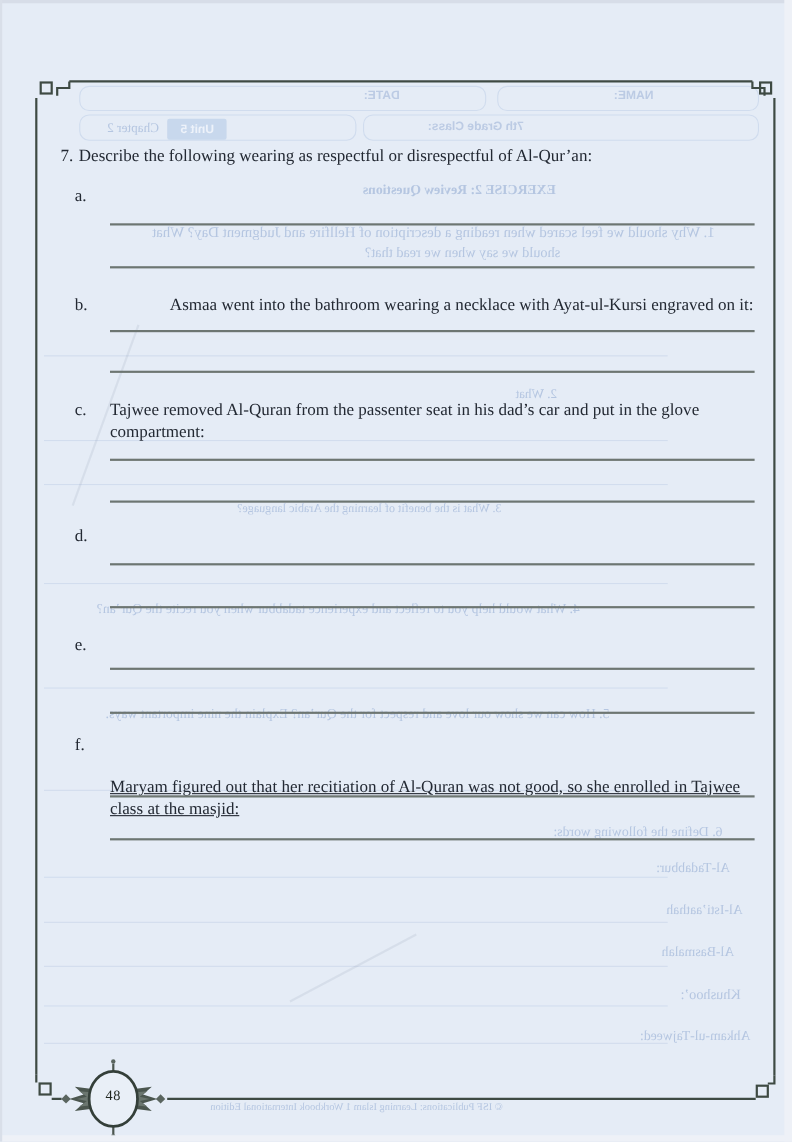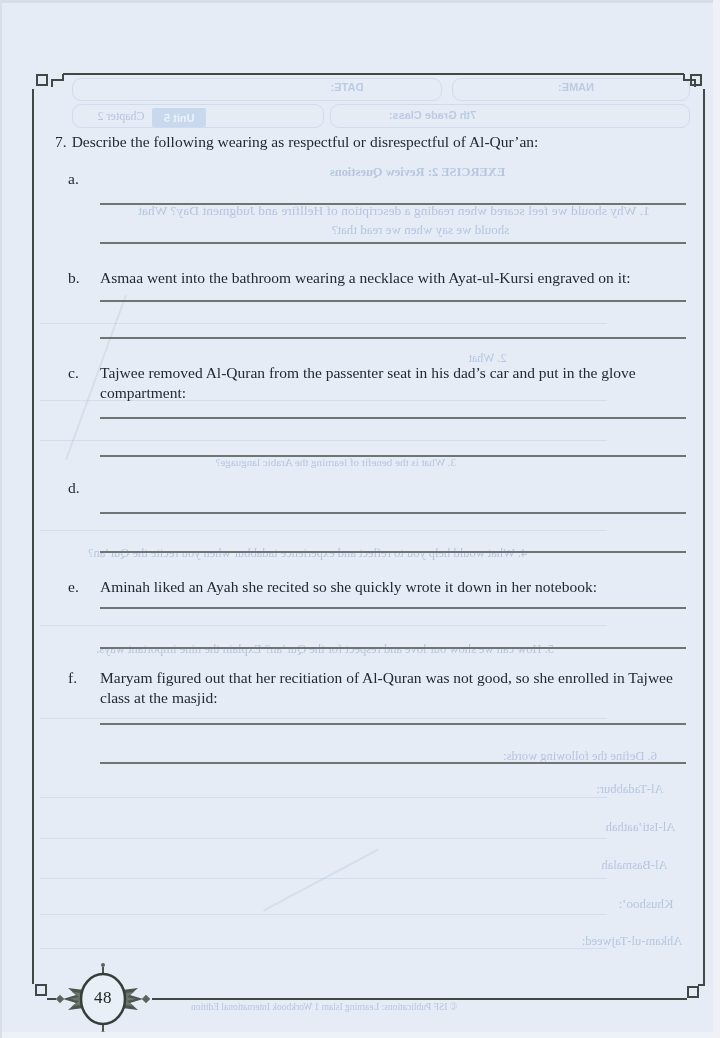--- a/index.html
+++ b/index.html
@@ -40,21 +40,21 @@
 
   
   .content{position:absolute;inset:0;color:#232933;}
   .question{position:absolute;left:55px;top:132px;width:610px;font-size:15.5px;line-height:20px;}
   .qnum{margin-right:5px;}
   .letter{position:absolute;left:68px;font-size:15.5px;line-height:20px;}
   .itext{position:absolute;left:100px;width:585px;font-size:15.5px;line-height:20px;}
   .ans{position:absolute;left:100px;width:586px;height:0;border-top:2px solid #6d7672;}
   .page-number{
     position:absolute;left:81px;top:988px;width:44px;text-align:center;
-    font-size:17px;color:#20261f;letter-spacing:0.5px;
+    font-size:13px;color:#20261f;letter-spacing:0.5px;
   }
 </style>
 </head>
 <body>
 
 <div class="page">
 
   <div class="ghost-layer">
 
     <div class="gbox" style="left:72px;top:78px;width:368px;height:21px;"></div>
@@ -159,40 +159,39 @@
 
     <div class="question">
       <span class="qnum">7.</span><span>Describe the following wearing as respectful or disrespectful of Al-Qur’an:</span>
     </div>
 
     <div class="letter" style="top:169px;">a.</div>
     <div class="ans" style="top:203px;"></div>
     <div class="ans" style="top:242px;"></div>
 
     <div class="letter" style="top:268px;">b.</div>
-    <div class="itext" style="top:268px;">Asmaa went into the bathroom wearing a necklace with Ayat-ul-Kursi engraved on it:</div>
+    <div class="itext" style="top:268px;text-align:right;">Asmaa went into the bathroom wearing a necklace with Ayat-ul-Kursi engraved on it:</div>
     <div class="ans" style="top:300px;"></div>
     <div class="ans" style="top:337px;"></div>
 
     <div class="letter" style="top:363px;">c.</div>
     <div class="itext" style="top:363px;">Tajwee removed Al-Quran from the passenter seat in his dad’s car and put in the glove compartment:</div>
     <div class="ans" style="top:417px;"></div>
     <div class="ans" style="top:455px;"></div>
 
     <div class="letter" style="top:478px;">d.</div>
     <div class="ans" style="top:512px;"></div>
     <div class="ans" style="top:551px;"></div>
 
     <div class="letter" style="top:577px;">e.</div>
-    <div class="itext" style="top:577px;">Aminah liked an Ayah she recited so she quickly wrote it down in her notebook:</div>
     <div class="ans" style="top:607px;"></div>
     <div class="ans" style="top:647px;"></div>
 
     <div class="letter" style="top:668px;">f.</div>
-    <div class="itext" style="top:668px;">Maryam figured out that her recitiation of Al-Quran was not good, so she enrolled in Tajwee class at the masjid:</div>
+    <div class="itext" style="top:706px;text-decoration:underline;">Maryam figured out that her recitiation of Al-Quran was not good, so she enrolled in Tajwee class at the masjid:</div>
     <div class="ans" style="top:723px;"></div>
     <div class="ans" style="top:762px;"></div>
 
     <div class="page-number">48</div>
   </div>
 
   <div class="edge-top"></div>
   <div class="edge-right"></div>
   <div class="edge-bottom"></div>
   <div class="edge-left"></div>

